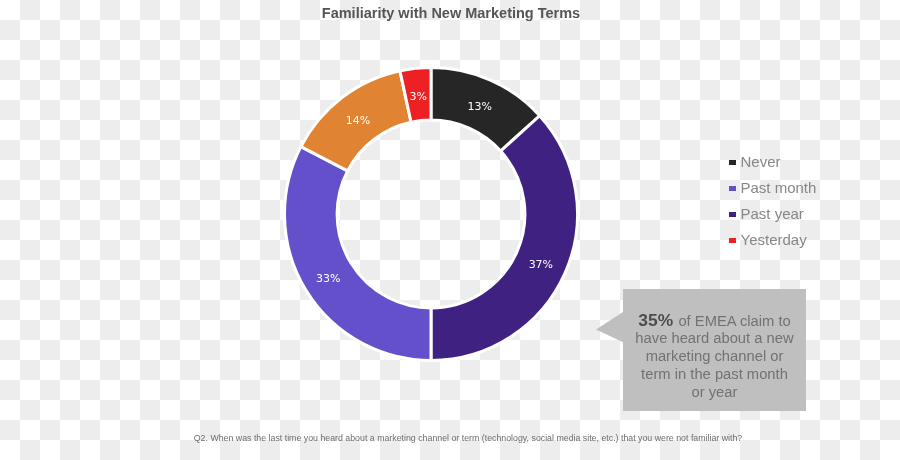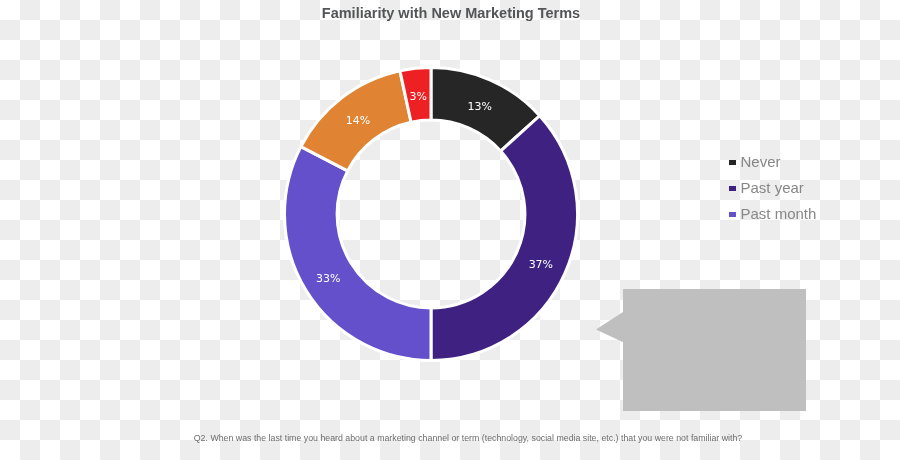--- a/index.html
+++ b/index.html
@@ -67,30 +67,41 @@
         <text x="137.18" y="35.88" class="slice-label" fill="#ffffff">3%</text>
       </g>
   </svg>
 
   <div class="legend" id="legend">
       <div class="legend-row">
         <span class="legend-swatch" style="background: rgb(38, 38, 38);"></span>
         <span class="legend-label">Never</span>
       </div>
       <div class="legend-row">
+        <span class="legend-swatch" style="background: rgb(100, 80, 202);"></span>
+        <span class="legend-label">Past month</span>
+      </div>
+      <div class="legend-row">
         <span class="legend-swatch" style="background: rgb(63, 33, 130);"></span>
         <span class="legend-label">Past year</span>
       </div>
       <div class="legend-row">
-        <span class="legend-swatch" style="background: rgb(100, 80, 202);"></span>
-        <span class="legend-label">Past month</span>
+        <span class="legend-swatch" style="background: rgb(237, 32, 36);"></span>
+        <span class="legend-label">Yesterday</span>
       </div>
     </div>
 
   <div class="callout">
     <div class="callout-box" style="background: rgb(191, 191, 191);"></div>
     <svg class="callout-tail" viewBox="0 0 27 30.2">
       <path id="tailpath" d="M 27 0 L 0 17.4 L 27 30.2 Z" fill="#bfbfbf"></path>
     </svg>
+    <div class="callout-text" id="callout-text">
+        <div class="callout-line"><b>35%</b> of EMEA claim to</div>
+        <div class="callout-line">have heard about a new</div>
+        <div class="callout-line">marketing channel or</div>
+        <div class="callout-line">term in the past month</div>
+        <div class="callout-line">or year</div>
+      </div>
   </div>
 
   <div class="footnote">Q2. When was the last time you heard about a marketing channel or term (technology, social media site, etc.) that you were not familiar with?</div>
 </div>
 
 </body></html>

